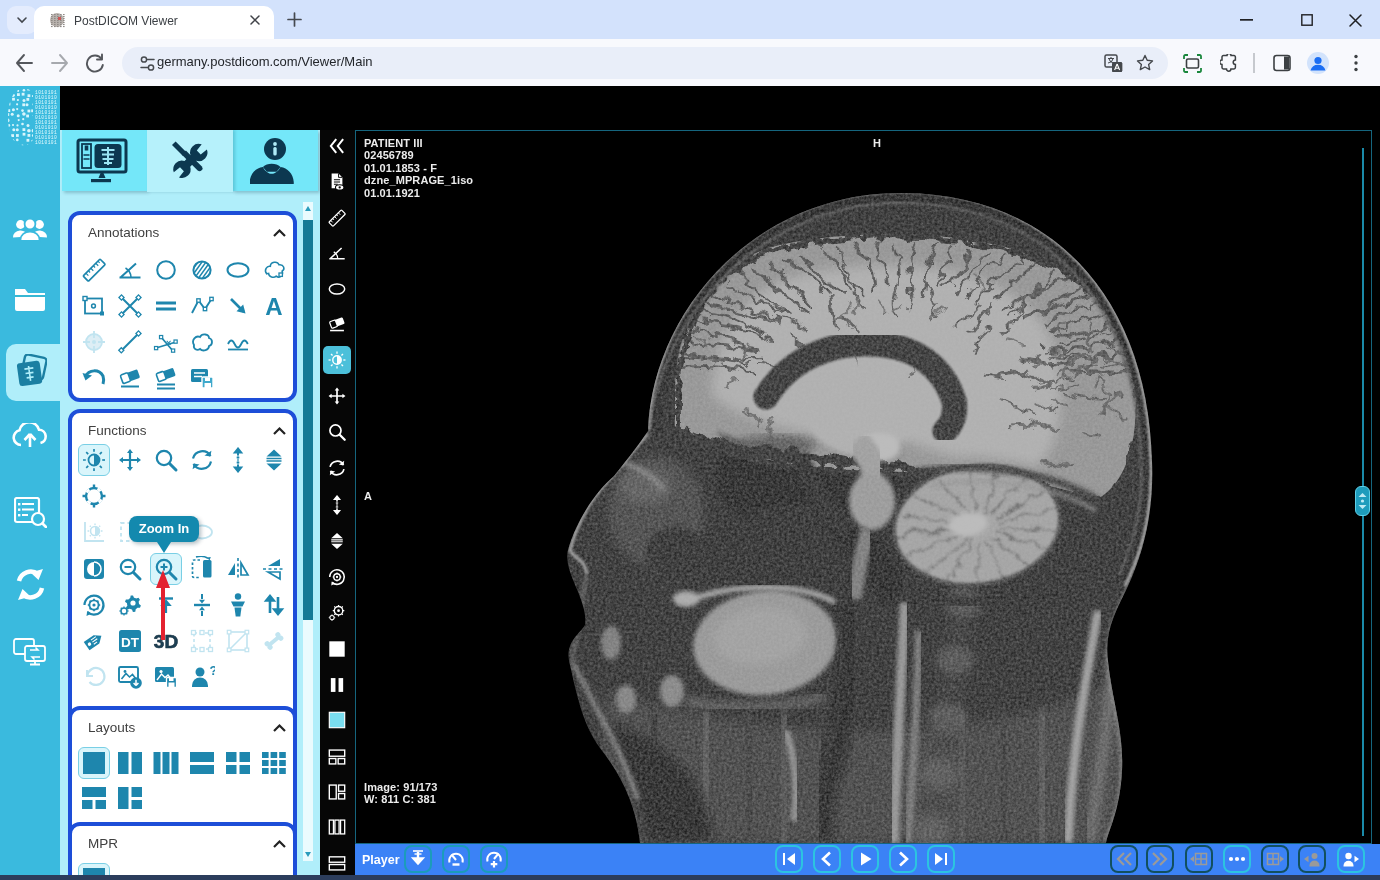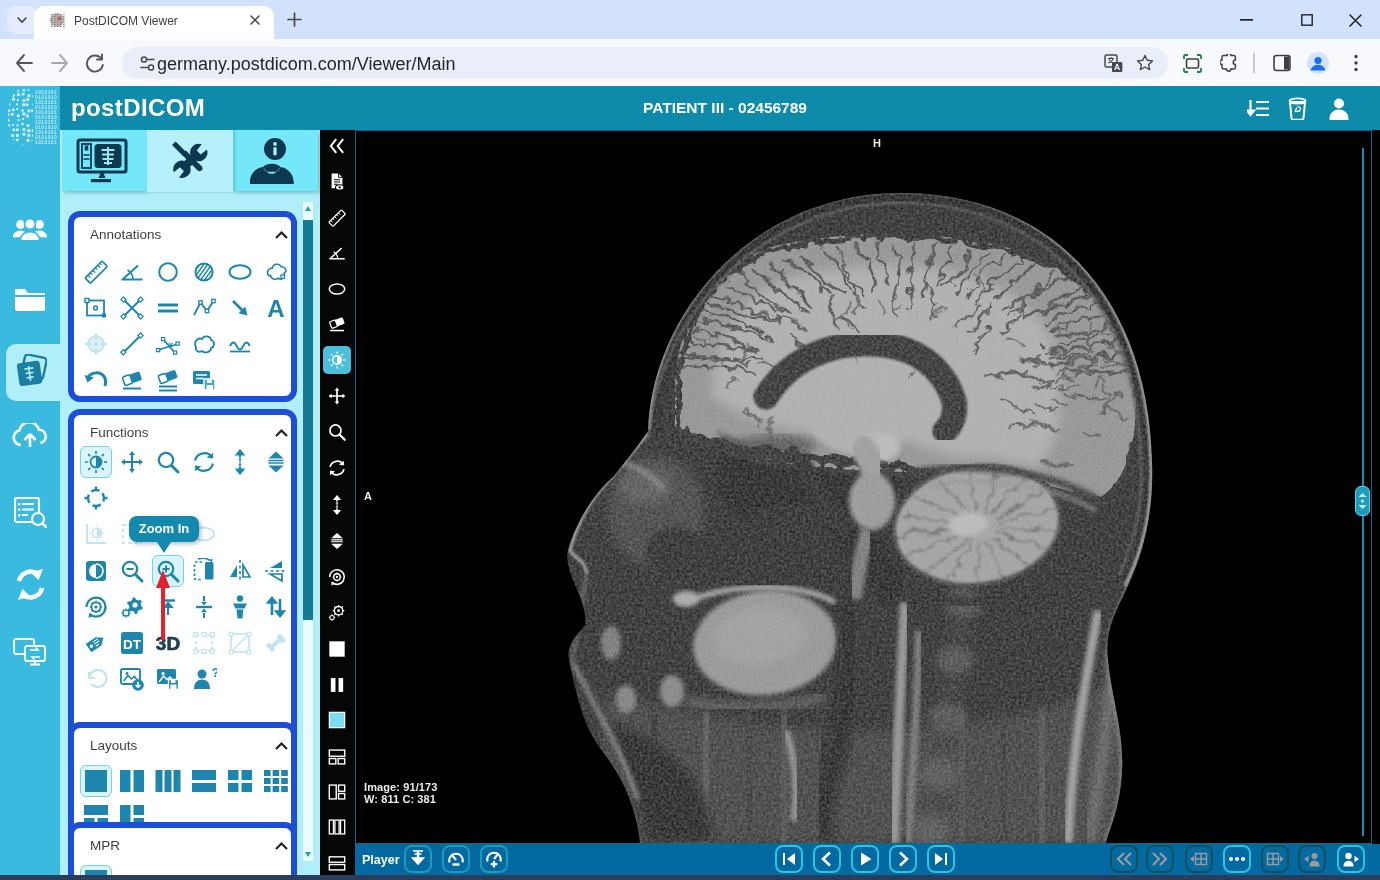--- a/index.html
+++ b/index.html
@@ -4,25 +4,25 @@
 html,body{width:1380px;height:880px;overflow:hidden;background:#000;font-family:"Liberation Sans",sans-serif}
 .a{position:absolute}
 #tabstrip{position:absolute;left:0;top:0;width:1380px;height:39px;background:#d3e2fc}
 #tab{position:absolute;left:34px;top:6px;width:240px;height:33px;background:#fff;border-radius:10px 10px 0 0}
 #btoolbar{position:absolute;left:0;top:39px;width:1380px;height:47px;background:#f8f9fd}
 #urlbar{position:absolute;left:122px;top:8px;width:1046px;height:32px;background:#e9eef9;border-radius:16px}
 #app{position:absolute;left:0;top:86px;width:1380px;height:794px;background:#000}
 #sidebar{position:absolute;left:0;top:0;width:60px;height:794px;background:#3abade}
 #header{position:absolute;left:60px;top:0;width:1320px;height:44px;background:#0e8aab}
 #panel{position:absolute;left:60px;top:44px;width:260px;height:750px;background:#b0eefa;overflow:hidden}
-.card{position:absolute;left:8px;width:229px;background:#fff;border:6px solid #1d4ed8;border-radius:12px}
+.card{position:absolute;left:8px;width:229px;background:#fff;border:4px solid #1d4ed8;border-radius:12px}
 .ch{position:absolute;left:16px;font-size:13.5px;color:#404040}
 #vtoolbar{position:absolute;left:320px;top:44px;width:35px;height:750px;background:#060606}
 #viewer{position:absolute;left:355px;top:44px;width:1017px;height:714px;background:#000;border:1px solid #15657e;overflow:hidden}
-#player{position:absolute;left:355px;top:758px;width:1025px;height:31px;background:#0369a1}
+#player{position:absolute;left:355px;top:758px;width:1025px;height:31px;background:#3b82f6}
 #bstrip{position:absolute;left:0;top:789px;width:1380px;height:5px;background:#2c3d5c}
 .vtxt{position:absolute;color:#ececec;font-size:11px;font-weight:700;line-height:12.4px;letter-spacing:0.1px}
 .pbtn{position:absolute;width:28px;height:28px;border:2px solid #1b9cba;border-radius:8px}
 .pbtn.dis{border-color:#11505f}
 .pbtn.lit{border-color:#2cc4e0}
 </style></head><body>
 <div id="tabstrip">
 <div class="a" style="left:7px;top:6px;width:30px;height:28px;border-radius:9px;background:#e4ecfd"></div>
 <svg class="a" style="left:16px;top:15px" width="12" height="10" viewBox="0 0 12 10">
       <path d="M2 3 L6 7 L10 3" stroke="#42464d" stroke-width="1.6" fill="none" stroke-linecap="round"></path>
@@ -97,21 +97,21 @@
       <path d="M16.5 6 A8 8 0 1 0 17.8 12" stroke="#54575c" stroke-width="1.9" fill="none" stroke-linecap="round"></path>
       <path d="M17 1.5 V6.5 H12" stroke="#54575c" stroke-width="1.9" fill="none" stroke-linecap="round" stroke-linejoin="round"></path>
     </svg>
 <div id="urlbar">
 <svg class="a" style="left:17px;top:8px" width="17" height="17" viewBox="0 0 17 17">
         <circle cx="5" cy="4.5" r="2.6" fill="none" stroke="#46494e" stroke-width="1.5"></circle>
         <path d="M8.5 4.5 H15" stroke="#46494e" stroke-width="1.5" stroke-linecap="round"></path>
         <circle cx="12" cy="12.5" r="2.6" fill="none" stroke="#46494e" stroke-width="1.5"></circle>
         <path d="M2 12.5 H8.6" stroke="#46494e" stroke-width="1.5" stroke-linecap="round"></path>
       </svg>
-<div class="a" style="left:35px;top:7px;font-size:18px;color:#23262b">germany.postdicom.com/Viewer/Main</div>
+<div class="a" style="left:35px;top:7px;font-size:13px;color:#23262b">germany.postdicom.com/Viewer/Main</div>
 <svg class="a" style="left:982px;top:7px" width="19" height="19" viewBox="0 0 19 19">
         <rect x="1" y="1" width="12" height="12" rx="1.6" fill="none" stroke="#45484d" stroke-width="1.5"></rect>
         <path d="M4 4.5 H10 M7 3 V4.5 M5 4.5 C5.5 7 8 8.6 10 9 M9 4.5 C8.5 7 6 8.6 4 9" stroke="#45484d" stroke-width="1.1" fill="none"></path>
         <path d="M13.5 8 H16.6 A1.6 1.6 0 0 1 18.2 9.6 V16.4 A1.6 1.6 0 0 1 16.6 18 H9.6 A1.6 1.6 0 0 1 8 16.4 V13.4" fill="#45484d" stroke="none"></path>
         <path d="M8 16.4 A1.6 1.6 0 0 0 9.6 18 H16.6 A1.6 1.6 0 0 0 18.2 16.4 V9.6 A1.6 1.6 0 0 0 16.6 8 H9.6 A1.6 1.6 0 0 0 8 9.6 Z" fill="#45484d"></path>
         <path d="M13.1 10 L10.6 16 M13.1 10 L15.6 16 M11.5 14.2 H14.7" stroke="#fff" stroke-width="1.1" fill="none"></path>
       </svg>
 <svg class="a" style="left:1014px;top:7px" width="18" height="18" viewBox="0 0 18 18">
         <path d="M9 1.5 L11.2 6.3 L16.5 6.9 L12.6 10.4 L13.7 15.6 L9 13 L4.3 15.6 L5.4 10.4 L1.5 6.9 L6.8 6.3 Z" fill="none" stroke="#45484d" stroke-width="1.4" stroke-linejoin="round"></path>
       </svg>
@@ -275,41 +275,20 @@
         <path d="M28 20 A12 12 0 0 1 9 27" stroke="#ffffff" stroke-width="4.5" fill="none"></path>
         <path d="M4 32 L8.5 21 16.5 28.5 Z" fill="#ffffff"></path>
       </svg>
 <svg class="a" style="left:13px;top:552px" width="34" height="29" viewBox="0 0 34 29">
         <rect x="1" y="1" width="20" height="15" rx="2" fill="none" stroke="#ffffff" stroke-width="1.8"></rect>
         <rect x="12" y="8" width="20" height="15" rx="2" fill="#3abade" stroke="#ffffff" stroke-width="1.8"></rect>
         <path d="M17 12 h8 l-2.5 -2.5 M27 19 h-8 l2.5 2.5" stroke="#ffffff" stroke-width="1.5" fill="none"></path>
         <path d="M22 23 v3 M17 26.5 h10" stroke="#ffffff" stroke-width="1.8"></path>
       </svg>
 </div>
-<div id="header">
-<div class="a" style="left:11px;top:8px;color:#fff;font-size:24px;font-weight:700;letter-spacing:0.4px">postDICOM</div>
-<div class="a" style="left:475px;top:13px;width:380px;text-align:center;color:#fff;font-size:15.5px;font-weight:700">PATIENT III - 02456789</div>
-<svg class="a" style="left:1187px;top:13px" width="22" height="19" viewBox="0 0 22 19">
-        <g stroke="#ffffff" stroke-width="2.2">
-          <path d="M9 3 h13 M9 9.5 h13 M9 16 h13"></path>
-        </g>
-        <path d="M3.5 1 v12 M3.5 16 l-3.4 -4.5 h6.8 Z" stroke="#ffffff" stroke-width="2.2" fill="#ffffff"></path>
-      </svg>
-<svg class="a" style="left:1228px;top:11px" width="19" height="23" viewBox="0 0 19 23">
-        <path d="M2 5 h15 l-1.5 16 a2 2 0 0 1 -2 1.8 h-8 a2 2 0 0 1 -2 -1.8 Z" fill="none" stroke="#ffffff" stroke-width="2"></path>
-        <ellipse cx="9.5" cy="4" rx="8" ry="2.6" fill="none" stroke="#ffffff" stroke-width="1.8"></ellipse>
-        <g stroke="#ffffff" stroke-width="1.3" fill="none">
-          <path d="M9.5 9 l3 2 -1 3.4 M12 14 l-4.5 0.6 M7 15 l1.8 -4.6"></path>
-        </g>
-      </svg>
-<svg class="a" style="left:1269px;top:12px" width="20" height="22" viewBox="0 0 20 22">
-        <circle cx="10" cy="5.5" r="5" fill="#ffffff"></circle>
-        <path d="M0.5 20 a9.5 8.5 0 0 1 19 0 v2 h-19 Z" fill="#ffffff"></path>
-      </svg>
-</div>
 <div id="panel">
 <div class="a" style="left:2px;top:0;width:85px;height:61px;background:#74e7f9;box-shadow:2px 2px 3px rgba(0,60,80,0.25)"></div>
 <div class="a" style="left:173px;top:0;width:85px;height:61px;background:#74e7f9;box-shadow:2px 2px 3px rgba(0,60,80,0.25)"></div>
 <div class="a" style="left:87px;top:0;width:86px;height:62px;background:#b6f1fb;box-shadow:2px 0 3px rgba(0,60,80,0.2)"></div>
 <svg class="a" style="left:16px;top:8px" width="52" height="48" viewBox="0 0 52 48">
         <rect x="2" y="2" width="48" height="32" rx="2" fill="none" stroke="#0c3850" stroke-width="3"></rect>
         <rect x="6" y="6" width="9" height="24" fill="none" stroke="#0c3850" stroke-width="1.8"></rect>
         <rect x="8.7" y="7.5" width="3.6" height="5" fill="#0c3850"></rect>
         <path d="M7.5 17 h6 M7.5 21 h6" stroke="#0c3850" stroke-width="1.6"></path>
         <rect x="18.5" y="6" width="27" height="24" rx="3.5" fill="#0c3850"></rect>
@@ -654,21 +633,21 @@
             <rect x="16" y="14" width="4.5" height="3" fill="#fff"></rect>
             <rect x="15.5" y="18.5" width="6" height="5" fill="#fff"></rect>
           </g>
         </svg>
 <svg class="a" style="left:117px;top:251px" width="26" height="26" viewBox="0 0 26 26">
           <circle cx="11" cy="8" r="4.5" fill="#1e86ad"></circle>
           <path d="M3 21.5 a8 8 0 0 1 16 0 v1.5 H3 Z" fill="#1e86ad"></path>
           <text x="20.5" y="11" font-size="13" font-weight="700" fill="#1e86ad">?</text>
         </svg>
 </div>
-<div class="card" style="top:592px;height:143px">
+<div class="card" style="top:576px;height:143px">
 <div class="ch" style="top:10px">Layouts</div>
 <svg class="a" style="left:200px;top:13px" width="15" height="10" viewBox="0 0 15 10">
           <path d="M2 8 L7.5 2.5 L13 8" stroke="#222" stroke-width="2.2" fill="none"></path>
         </svg>
 <div class="a" style="left:6px;top:37px;width:32px;height:32px;background:#d9f5fb;border:1.6px solid #79cfe5;border-radius:6px"></div>
         <svg class="a" style="left:9px;top:40px" width="26" height="26" viewBox="0 0 26 26">
           <rect x="2" y="2" width="22" height="22" fill="#1e86ad"></rect>
         </svg>
 <svg class="a" style="left:45px;top:40px" width="26" height="26" viewBox="0 0 26 26">
           <rect x="1" y="2" width="10.5" height="22" fill="#1e86ad"></rect>
@@ -1101,20 +1080,21 @@
           <path d="M540 462 C590 478 660 476 712 452" stroke="#141414" stroke-width="13" fill="none" filter="url(#blur2)"></path>
           <path d="M558 342 C610 330 690 338 744 370" stroke="#242424" stroke-width="7" fill="none" filter="url(#blur2)"></path>
           <path d="M575 355 C625 345 695 352 740 380" stroke="#8a8a8a" stroke-width="4" fill="none" filter="url(#blur2)" opacity="0.8"></path>
           <path d="M294 300 C298 182 400 62 548 64 C696 66 790 168 794 330 C796 378 788 418 770 452" fill="none" stroke="#0c0c0c" stroke-width="16" filter="url(#blur2)"></path>
           <path d="M293 298 C296 178 400 58 548 60 C696 62 791 166 795 330 C797 378 787 420 769 455" fill="none" stroke="#9a9a9a" stroke-width="3.4" filter="url(#blur1)"></path>
           <path d="M293 306 C300 190 404 70 548 72 C690 74 781 172 785 330 C787 374 779 412 763 444" fill="none" stroke="#595959" stroke-width="2.2" opacity="0.85" filter="url(#blur1)"></path>
           <path d="M772 458 C760 484 750 505 753 532 C757 572 768 602 766 644 C765 682 753 700 750 710" fill="none" stroke="#888" stroke-width="3.6" filter="url(#blur2)"></path>
         </g>
         <path d="M212 419 C206 440 233 470 229 494 C222 505 208 512 214 534 C222 570 228 595 244 617 C262 640 280 670 284 712 L750 712 C752 700 764 680 766 640 C768 600 756 570 752 530 C748 500 760 480 772 455 C788 420 798 380 796 330 C792 170 700 64 548 62 C400 60 296 180 292 300 C282 315 270 330 258 345 C240 360 220 390 212 419 Z" fill="#888" filter="url(#noise)" opacity="0.65"></path>
       </svg>
+<div class="vtxt" style="left:8px;top:6px">PATIENT III<br>02456789<br>01.01.1853 - F<br>dzne_MPRAGE_1iso<br>01.01.1921</div>
 <div class="vtxt" style="left:517px;top:6px">H</div>
 <div class="vtxt" style="left:8px;top:359px">A</div>
 <div class="vtxt" style="left:8px;top:650px">Image: 91/173<br>W: 811 C: 381</div>
 <div class="a" style="left:1006px;top:17px;width:2px;height:688px;background:#1a8aa8"></div>
 <div class="a" style="left:999px;top:355px;width:15px;height:30px;background:#1e9cbc;border:1px solid #5ed0e8;border-radius:6px"></div>
 <svg class="a" style="left:1002px;top:362px" width="9" height="16" viewBox="0 0 9 16">
         <path d="M4.5 0 L0.5 4 h8 Z M4.5 16 L0.5 12 h8 Z" fill="#bfeaf4"></path>
         <circle cx="4.5" cy="8" r="1.6" fill="#bfeaf4"></circle>
       </svg>
 </div>

